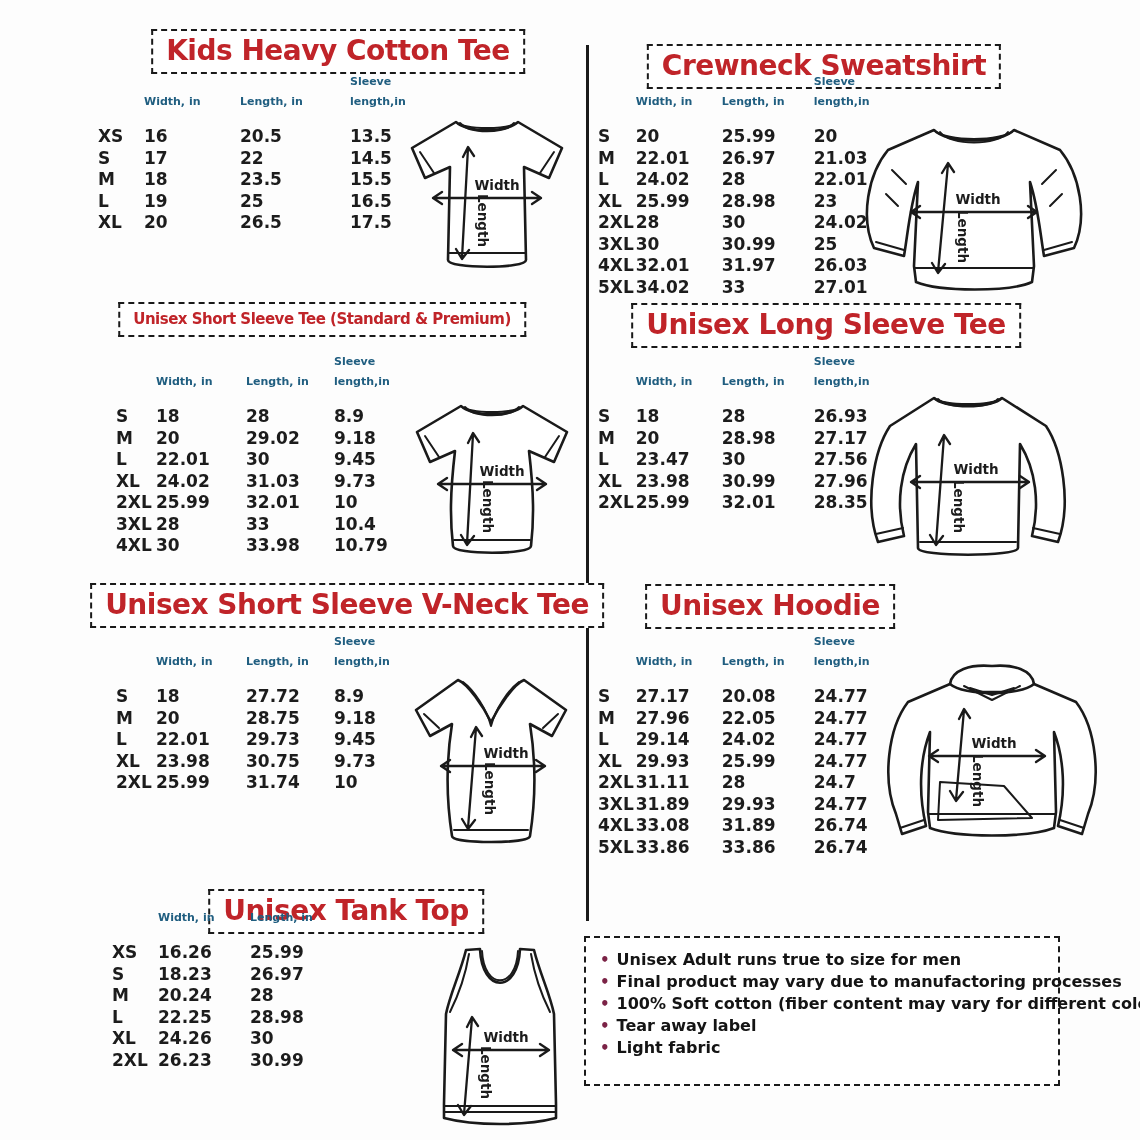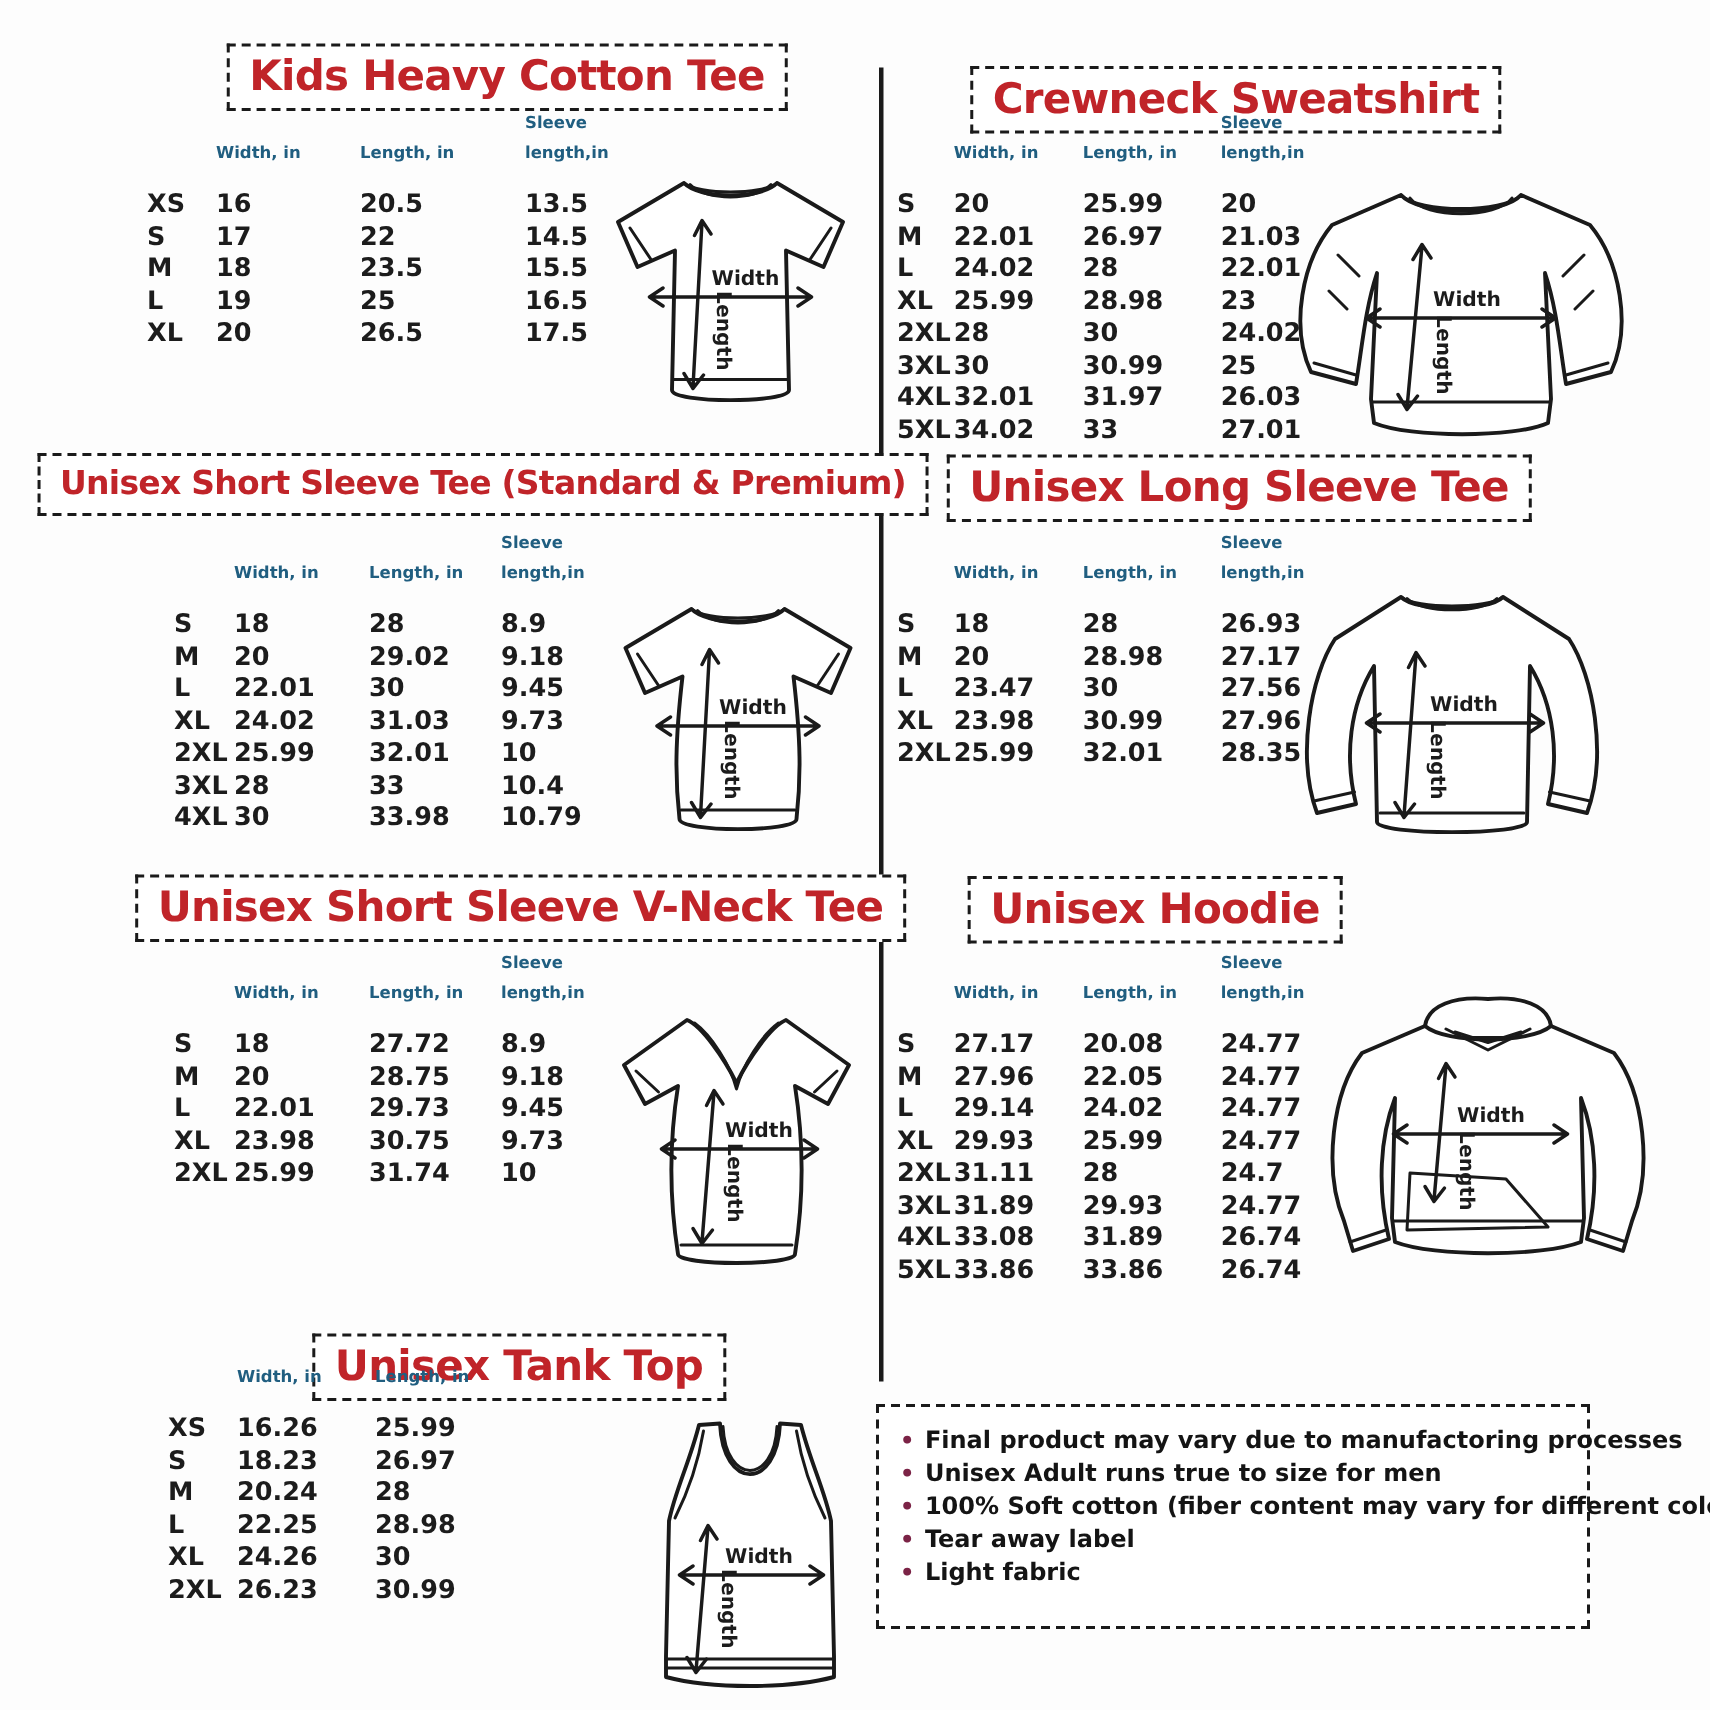--- a/index.html
+++ b/index.html
@@ -20,21 +20,21 @@
     transform:translateX(-50%);
     border:2.5px dashed var(--border);
     background:#fff;
     padding:3px 13px 5px 13px;
     color:var(--title-red);
     font-weight:bold;
     white-space:nowrap;
     letter-spacing:-0.5px;
     font-size:28px;
   }
-  .title-box.long{font-size:22px;padding-top:6px;padding-bottom:7px;}
+  .title-box.long{font-size:15px;padding-top:6px;padding-bottom:7px;}
   .sec-table{position:absolute;}
   table.size-table{border-collapse:collapse;table-layout:fixed;}
   table.size-table th{
     color:var(--header-blue);
     font-weight:bold;
     font-size:11px;
     text-align:left;
     vertical-align:bottom;
     white-space:pre-line;
     line-height:20px;
@@ -583,19 +583,19 @@
   </g>
   <g>
     <path class="arrow" d="M58,76 L50,172 M53,85 L58,75 L64,84 M44,163 L50,173 L57,164"></path>
   </g>
   <text x="92" y="100" text-anchor="middle">Width</text>
   <text transform="translate(67,104) rotate(90)">Length</text>
 </svg>
 
 <div class="notes-box" style="left:584px;top:936px;width:476px;height:150px;">
   <div id="notes-list">
+      <div class="note"><span class="bullet">•</span><span>Unisex Adult runs true to size for men</span></div>
       <div class="note"><span class="bullet">•</span><span>Final product may vary due to manufactoring processes</span></div>
-      <div class="note"><span class="bullet">•</span><span>Unisex Adult runs true to size for men</span></div>
       <div class="note"><span class="bullet">•</span><span>100% Soft cotton (fiber content may vary for different colors)</span></div>
       <div class="note"><span class="bullet">•</span><span>Tear away label</span></div>
       <div class="note"><span class="bullet">•</span><span>Light fabric</span></div>
     </div>
 </div>
 
 </body></html>

